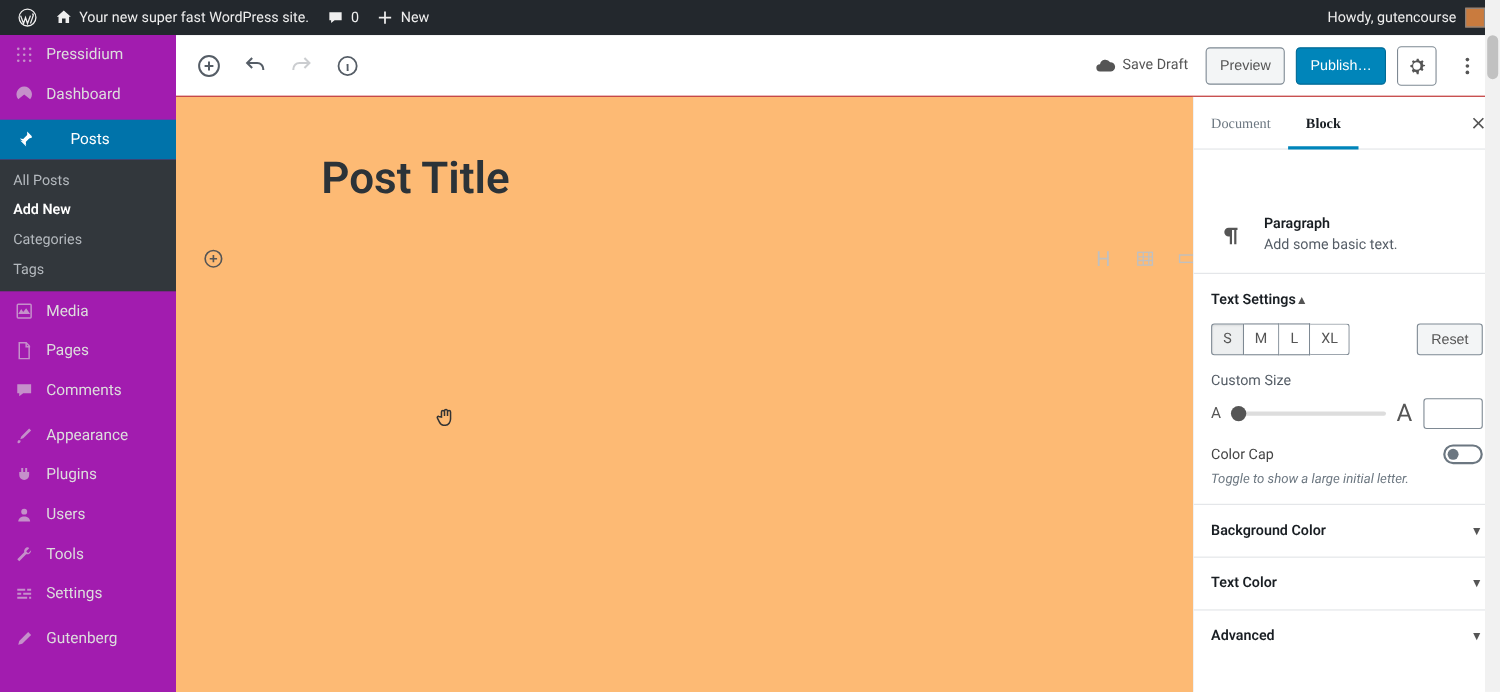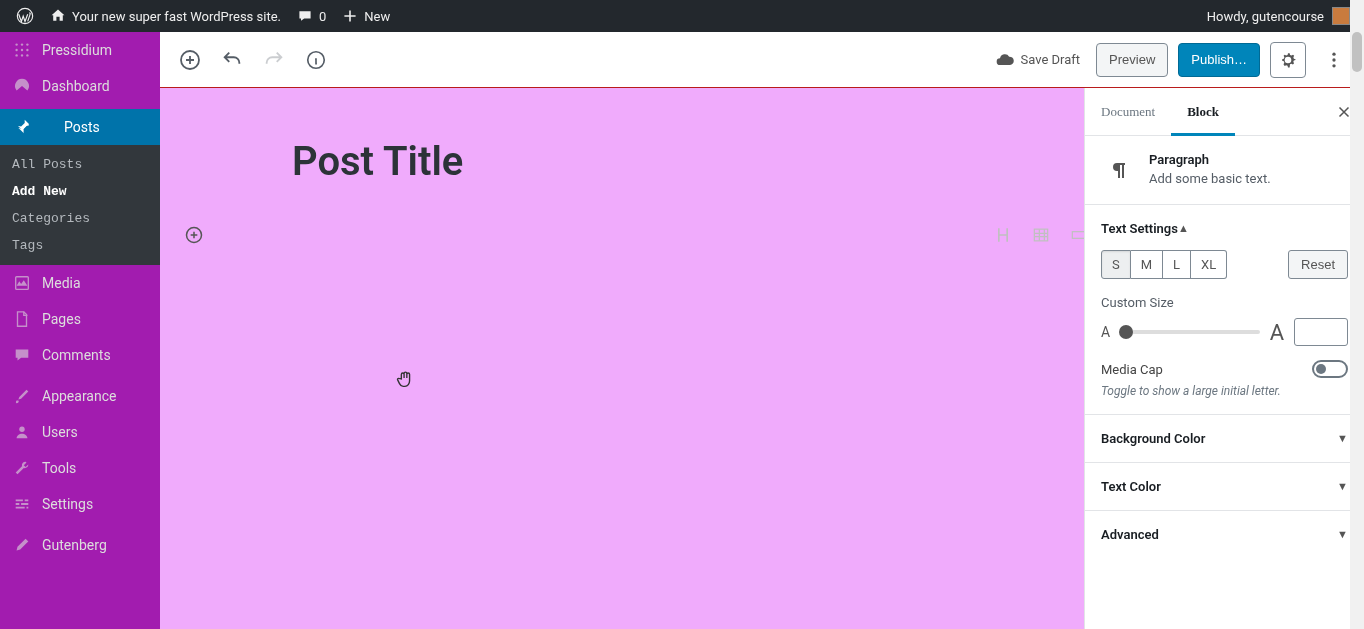--- a/index.html
+++ b/index.html
@@ -12,21 +12,21 @@
 .adminbar-item { display: flex; align-items: center; gap: 6px; padding: 0 8px; height: 32px; cursor: pointer; color: #eee; }
 .adminbar-right { margin-left: auto; display: flex; align-items: center; gap: 8px; padding-right: 6px; }
 .avatar-sm { width: 18px; height: 18px; background: #c97b3e; border: 1px solid #888; }
 
 
 .adminmenu { position: absolute; left: 0; top: 32px; bottom: 0; width: 160px; background: #a21caf; color: #eee; overflow-y: auto; }
 .menu-item { display: flex; align-items: center; gap: 10px; padding: 8px 12px; color: #eee; cursor: pointer; font-size: 14px; min-height: 34px; }
 .menu-item.top { color: #ddd; }
 .menu-item.current { background: #0073aa; color: #fff; position: relative; gap: 32px; }
 .menu-item.current::after { content: ""; position: absolute; right: -8px; top: 50%; transform: translateY(-50%); border: 8px solid transparent; border-right-color: #f1f1f1; }
-.submenu { background: #32373c; padding: 6px 0; font-family: Liberation Mono, monospace; }
+.submenu { background: #32373c; padding: 6px 0; }
 .submenu-item { padding: 6px 12px; color: #b4b9be; cursor: pointer; font-size: 13px; }
 .submenu-item.current { color: #fff; font-weight: 600; }
 .menu-sep { height: 5px; }
 .menu-icon { width: 20px; height: 20px; display: flex; align-items: center; justify-content: center; flex-shrink: 0; opacity: 0.6; }
 .menu-item.current .menu-icon { opacity: 1; }
 
 
 .editor { position: absolute; left: 160px; top: 32px; right: 0; bottom: 0; background: #fff; display: flex; flex-direction: column; }
 
 
@@ -37,39 +37,39 @@
 .header-right { margin-left: auto; display: flex; align-items: center; gap: 10px; }
 .save-draft { display: flex; align-items: center; gap: 6px; color: #555; cursor: pointer; padding: 0 6px; }
 .btn { height: 34px; padding: 0 12px; border-radius: 4px; border: 1px solid #ccc; background: #fff; cursor: pointer; font-size: 13px; color: #555; }
 .btn.default { background: #f3f5f6; border-color: #7e8993; color: #555; }
 .btn.primary { background: #0085ba; border-color: #006a95; color: #fff; font-weight: 500; }
 .btn.icon-square { width: 36px; height: 36px; padding: 0; background: #fff; border: 1px solid #7e8993; display: flex; align-items: center; justify-content: center; color: #555; }
 .more-dots { width: 36px; height: 36px; display: flex; align-items: center; justify-content: center; cursor: pointer; color: #555; }
 
 
 .editor-body { flex: 1; display: flex; overflow: hidden; }
-.editor-canvas { flex: 1; overflow-y: auto; background: #f0abfc; position: relative; padding-left: 28px; }
+.editor-canvas { flex: 1; overflow-y: auto; background: #fdba74; position: relative; padding-left: 28px; }
 .canvas-inner { max-width: 720px; margin: 0 auto; padding: 50px 16px 16px 16px; }
 .post-title { font-size: 40px; font-weight: 600; color: #2c3338; outline: none; margin-bottom: 30px; }
 .block-row { display: flex; align-items: center; position: relative; height: 40px; margin-left: -110px; margin-right: -110px; }
 .block-add { width: 24px; height: 24px; display: flex; align-items: center; justify-content: center; cursor: pointer; color: #555; }
 .block-placeholder { flex: 1; }
 .block-suggest { display: flex; gap: 16px; color: #c0c0c0; margin-left: auto; }
 .block-suggest .sicon { width: 22px; height: 22px; display: flex; align-items: center; justify-content: center; cursor: pointer; }
 .hand-cursor { position: absolute; left: 234px; top: 280px; color: #333; }
 
 
 .settings-panel { width: 280px; border-left: 1px solid #e2e4e7; background: #fff; display: flex; flex-direction: column; overflow-y: auto; }
 .panel-tabs { display: flex; align-items: center; border-bottom: 1px solid #e2e4e7; height: 48px; position: relative; font-family: Liberation Serif, serif; }
 .panel-tab { padding: 0 16px; height: 48px; display: flex; align-items: center; cursor: pointer; color: #6c7781; font-weight: 500; }
 .panel-tab.active { color: #191e23; box-shadow: inset 0 -3px 0 #0085ba; font-weight: 600; }
 .panel-close { margin-left: auto; width: 40px; height: 48px; display: flex; align-items: center; justify-content: center; cursor: pointer; color: #555; }
 .panel-section { border-bottom: 1px solid #e2e4e7; padding: 16px; }
 .panel-section.collapse-hdr { display: flex; align-items: center; justify-content: space-between; cursor: pointer; font-weight: 600; color: #191e23; }
-.block-card { display: flex; gap: 12px; align-items: flex-start; }
+.block-card { display: flex; gap: 12px; align-items: flex-start; margin-top: 44px; }
 .block-card-icon { width: 36px; height: 36px; display: flex; align-items: center; justify-content: center; background: #fff; color: #555; }
 .block-card-title { font-weight: 600; font-size: 13px; color: #191e23; }
 .block-card-desc { color: #555d66; font-size: 13px; margin-top: 4px; }
 .seg-group { display: inline-flex; border-radius: 3px; }
 .seg { border: 1px solid #7e8993; padding: 6px 10px; font-size: 13px; cursor: pointer; background: #fff; color: #555; }
 .seg + .seg { border-left: none; }
 .seg:first-child { border-radius: 3px 0 0 3px; }
 .seg:last-child { border-radius: 0 3px 3px 0; }
 .seg.active { background: #edeff0; box-shadow: inset 0 1px 2px rgba(0,0,0,0.1); }
 .reset-btn { border: 1px solid #7e8993; padding: 6px 12px; border-radius: 3px; background: #f3f5f6; cursor: pointer; color: #555; font-size: 13px; }
@@ -194,20 +194,28 @@
     <span>Comments</span>
   </div>
   <div class="menu-sep"></div>
   <div class="menu-item top">
     <span class="menu-icon">
         <svg width="18" height="18" viewBox="0 0 20 20" fill="currentColor">
           <path d="M15 3l2 2-8 8-3 1 1-3zM4 15c-1 1-1 3 0 3 2 0 3-2 2-3z"></path>
         </svg>
       </span>
     <span>Appearance</span>
+  </div>
+  <div class="menu-item top">
+    <span class="menu-icon">
+        <svg width="18" height="18" viewBox="0 0 20 20" fill="currentColor">
+          <path d="M7 3v4H5v3a5 5 0 005 5v3h0v-3a5 5 0 005-5V7h-2V3h-2v4H9V3z"></path>
+        </svg>
+      </span>
+    <span>Plugins</span>
   </div>
   <div class="menu-item top">
     <span class="menu-icon">
         <svg width="18" height="18" viewBox="0 0 20 20" fill="currentColor">
           <circle cx="10" cy="7" r="3"></circle>
           <path d="M4 17c0-3 3-5 6-5s6 2 6 5z"></path>
         </svg>
       </span>
     <span>Users</span>
   </div>
@@ -369,21 +377,21 @@
         <div class="field-label">Custom Size</div>
         <div class="slider-row">
           <span class="slider-a-sm">A</span>
           <div class="slider">
               <div class="slider-thumb"></div>
             </div>
           <span class="slider-a-lg">A</span>
           <input class="num-input" type="text" style="">
         </div>
         <div class="toggle-row">
-          <span>Media Cap</span>
+          <span>Color Cap</span>
           <div class="toggle">
               <div class="toggle-knob"></div>
             </div>
         </div>
         <div class="hint">Toggle to show a large initial letter.</div>
       </div>
 
       <div class="panel-section collapse-hdr">
         <span>Background Color</span>
         <span class="caret">▼</span>

